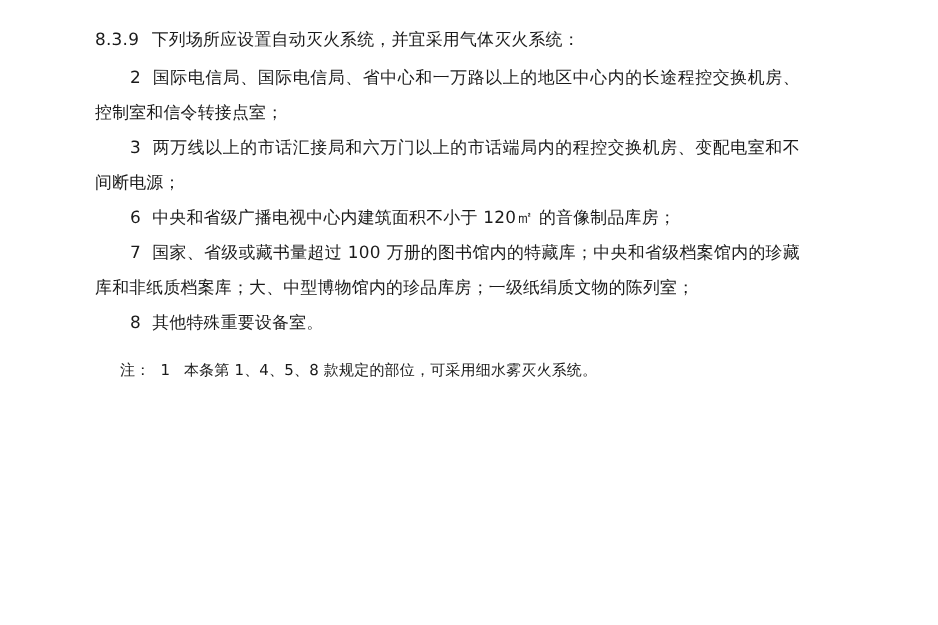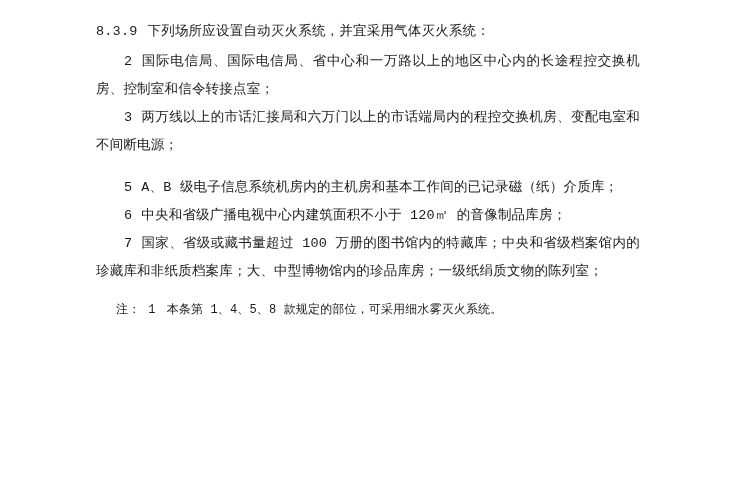--- a/index.html
+++ b/index.html
@@ -12,22 +12,21 @@
     background: #ffffff;
     font-family: "DejaVu Sans", "Liberation Sans", sans-serif;
     color: #1a1a1a;
     overflow: hidden;
   }
   .page {
     position: relative;
     width: 750px;
     height: 500px;
     box-sizing: border-box;
-    padding: 18px 110px 0 96px;
-    font-family: Liberation Mono, monospace;
+    padding: 18px 110px 0 76px;
   }
   .clause-head {
     font-size: 13.5px;
     line-height: 28px;
     margin: 0 0 2px 0;
     letter-spacing: 0.2px;
     text-align: justify;
   }
   .clause-head .num {
     margin-right: 10px;
@@ -80,32 +79,32 @@
 
   <p class="item">
     <span class="inum">2</span><span>国际电信局、国际电信局、省中心和一万路以上的地区中心内的长途程控交换机房、控制室和信令转接点室；</span>
   </p>
 
   <p class="item">
     <span class="inum">3</span><span>两万线以上的市话汇接局和六万门以上的市话端局内的程控交换机房、变配电室和不间断电源；</span>
   </p>
 
 
-  <p class="item gap-before">
-    <span class="inum">5</span><span>A、B 级电子信息系统机房内的主机房和基本工作间的已记录磁（纸）介质库；</span>
-  </p>
 
   <p class="item">
     <span class="inum">6</span><span>中央和省级广播电视中心内建筑面积不小于 120㎡ 的音像制品库房；</span>
   </p>
 
   <p class="item">
     <span class="inum">7</span><span>国家、省级或藏书量超过 100 万册的图书馆内的特藏库；中央和省级档案馆内的珍藏库和非纸质档案库；大、中型博物馆内的珍品库房；一级纸绢质文物的陈列室；</span>
   </p>
 
+  <p class="item">
+    <span class="inum">8</span><span>其他特殊重要设备室。</span>
+  </p>
 
   <div class="notes">
     <p class="note-line note-first">
       <span class="note-label">注：</span><span class="note-num">1</span><span>本条第 1、4、5、8 款规定的部位，可采用细水雾灭火系统。</span>
     </p>
 
   </div>
 
 </div>
 

